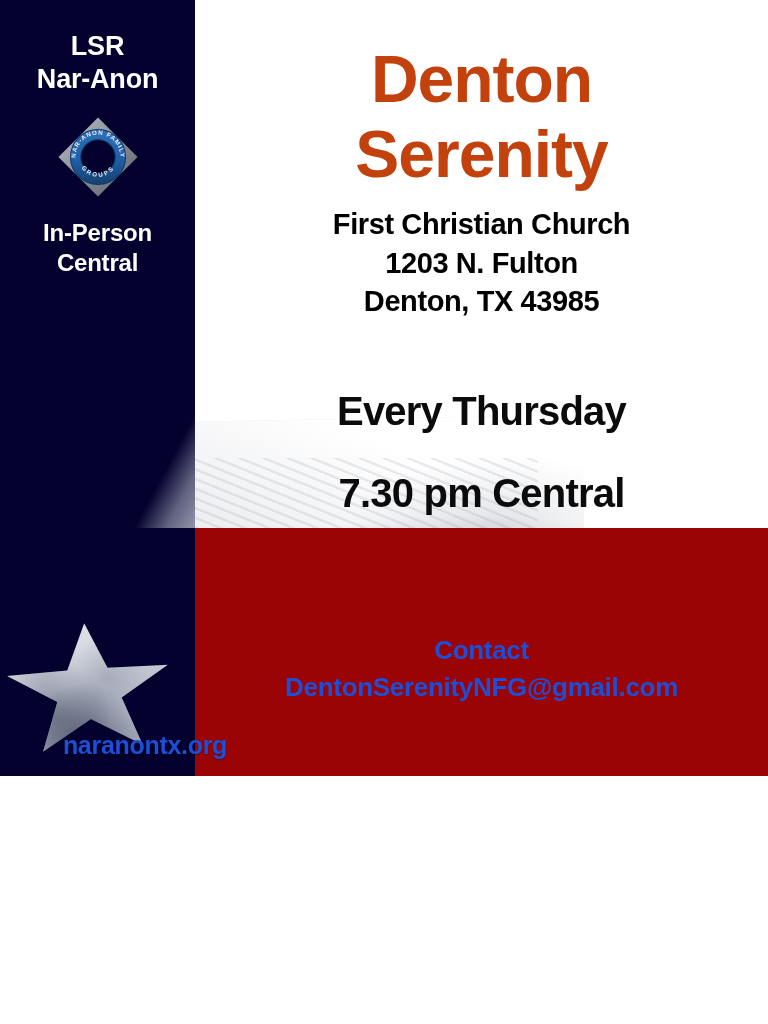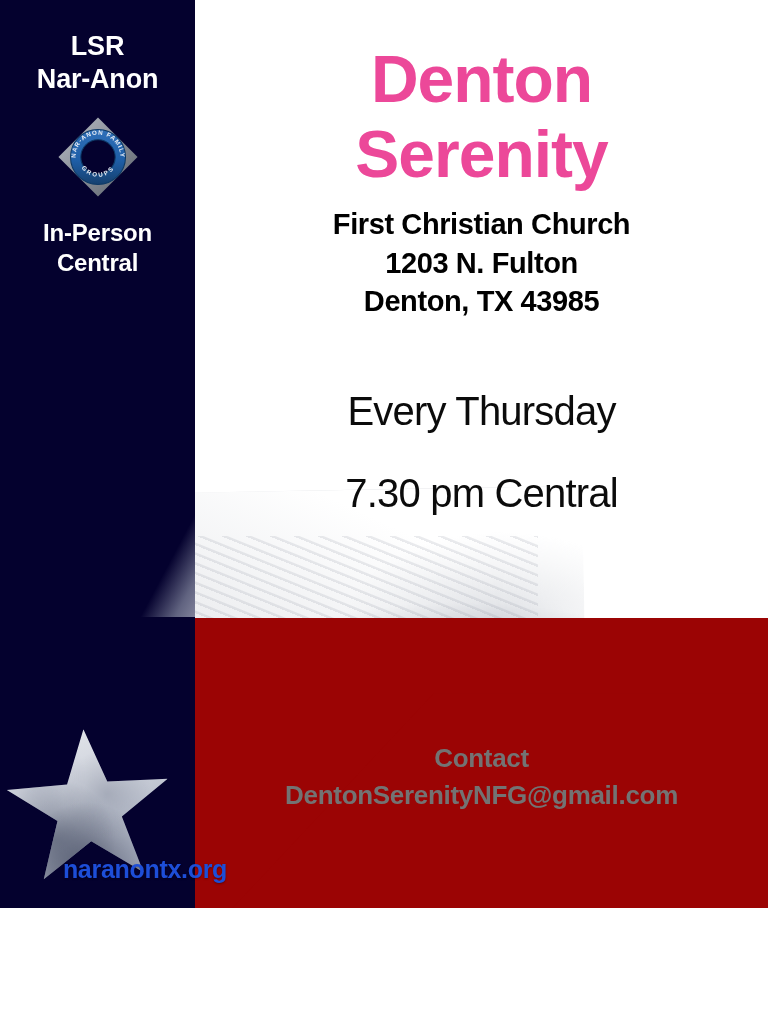--- a/index.html
+++ b/index.html
@@ -7,21 +7,21 @@
     padding: 0;
     background: #ffffff;
   }
   body {
     font-family: "Liberation Sans", sans-serif;
   }
 
   #poster {
     position: relative;
     width: 768px;
-    height: 908px;
+    height: 776px;
     overflow: hidden;
     background: #ffffff;
   }
 
   
   .flag-white {
     position: absolute;
     left: 0; top: 0;
     width: 768px; height: 1024px;
     background: #ffffff;
@@ -177,52 +177,52 @@
     position: absolute;
     left: 25.4%;
     top: 0;
     width: 74.6%;
     text-align: center;
   }
   .meeting-title {
     margin-top: 42px;
     font-size: 66px;
     font-weight: bold;
-    color: #ec4899;
+    color: #c2410c;
     line-height: 1.13;
     letter-spacing: -1px;
   }
   .venue-block {
     margin-top: 14px;
     font-size: 29px;
     font-weight: bold;
     color: #000000;
     line-height: 1.33;
     letter-spacing: -0.4px;
   }
   .schedule-block {
     margin-top: 70px;
     font-size: 40px;
-    font-weight: normal;
+    font-weight: bold;
     color: #0b0b0b;
     line-height: 1.0;
     letter-spacing: -0.8px;
   }
   .schedule-block .sched-time {
     display: block;
     margin-top: 42px;
   }
 
   .contact-block {
     position: absolute;
     left: 25.4%;
     top: 81.5%;
     width: 74.6%;
     text-align: center;
-    color: #737373;
+    color: #1d4ed8;
     font-size: 26px;
     font-weight: bold;
     line-height: 1.42;
     letter-spacing: -0.3px;
   }
 </style>
 </head>
 <body>
 
 <div id="poster">

